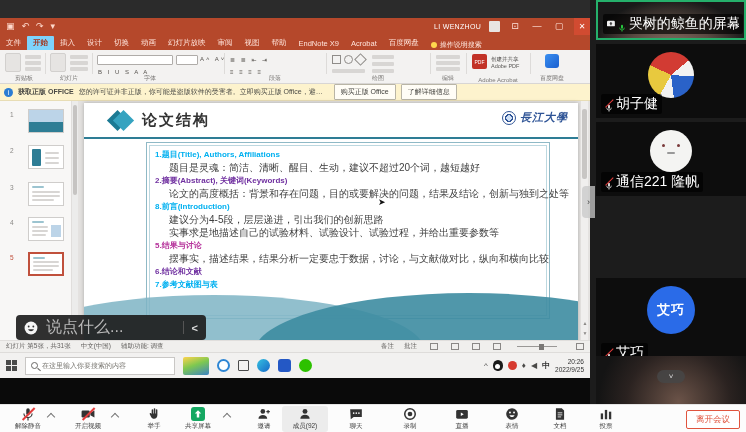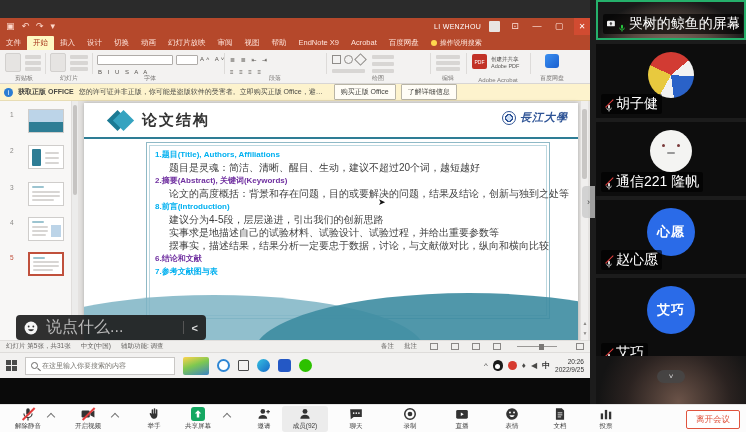--- a/index.html
+++ b/index.html
@@ -16,23 +16,23 @@
   #titlebar{left:0;top:18px;width:590px;height:17px;background:#b5482b;color:#fbe9e2;font-size:8px}
   #qat{left:6px;top:0;height:17px;gap:7px;color:#ffd9cc}
   #qat span{font-size:9px;line-height:17px}
   #winRight{right:0;top:0;height:17px;gap:8px;padding-right:0}
   #account{font-size:7px;color:#fff;letter-spacing:.3px}
   .winbox{width:11px;height:11px;background:#e8e4e2;border-radius:1px}
   .winglyph{color:#ffe3da;font-size:9px;width:14px;text-align:center;line-height:17px}
   #closeBtn{width:16px;height:17px;background:#d14b31;color:#fff;font-size:8px;display:flex;align-items:center;justify-content:center}
 
   
-  #tabsRow{left:0;top:35px;width:590px;height:15px;background:#b5482b;display:flex;align-items:center}
+  #tabsRow{left:0;top:35px;width:590px;height:15px;background:#b5482b;display:flex;align-items:flex-end}
   .rtab{font-size:7.5px;color:#ffe3da;padding:2px 6px 2px;white-space:nowrap}
-  .rtab.active{background:#fef9c3;color:#a5331b;border-radius:1px 1px 0 0;font-weight:normal}
+  .rtab.active{background:#7dd3fc;color:#a5331b;border-radius:1px 1px 0 0;font-weight:bold}
   #tellme{margin-left:6px;gap:3px}
   #bulb{width:6px;height:6px;border-radius:50%;background:#ffd84d}
   #tellmeTxt{font-size:7px;color:#ffe9e0}
 
   
   #ribbon{left:0;top:50px;width:590px;height:34px;background:#f3f2f1;border-bottom:1px solid #d8d6d4}
   .gsep{position:absolute;top:3px;bottom:9px;width:1px;background:#ddDBd9}
   .glabel{position:absolute;bottom:0;font-size:6px;color:#7a7876;text-align:center;white-space:nowrap}
   .bigbtn{position:absolute;top:3px;width:16px;height:19px;background:#e6e4e2;border:1px solid #d2d0ce;border-radius:2px}
   .minirow{position:absolute;height:4px;background:#d8d6d4;border-radius:1px}
@@ -291,20 +291,21 @@
         </div>
       </div>
       <div id="contentBox">
         <div class="sl-h c-blue">1.题目(Title), Authors, Affiliations</div>
         <div class="sl-b">题目是灵魂：简洁、清晰、醒目、生动，建议不超过20个词，越短越好</div>
         <div class="sl-h c-purple">2.摘要(Abstract), 关键词(Keywords)</div>
         <div class="sl-b">论文的高度概括：背景和存在问题，目的或要解决的问题，结果及结论，创新与独到之处等</div>
         <div class="sl-h c-blue">8.前言(Introduction)</div>
         <div class="sl-b">建议分为4-5段，层层递进，引出我们的创新思路</div>
         <div class="sl-b">实事求是地描述自己的试验材料、试验设计、试验过程，并给出重要参数等</div>
+        <div class="sl-h c-magenta">5.结果与讨论</div>
         <div class="sl-b">摆事实，描述结果，结果分析一定要忠于数据，讨论，与文献做对比，纵向和横向比较</div>
         <div class="sl-h c-purple">6.结论和文献</div>
         <div class="sl-h c-blue">7.参考文献图与表</div>
       </div>
       <div id="wave1" class="wave"></div>
       <div id="wave2" class="wave"></div>
       <div id="cursor" style="left:294px;top:94px">➤</div>
     </div>
     <div id="slideScroll" class="a">
       <div class="th"></div>
@@ -421,50 +422,34 @@
             <rect x="9" y="2" width="6" height="12" rx="3" fill="#d9d9d9"></rect>
             <path d="M5 11a7 7 0 0 0 14 0" stroke="#d9d9d9" stroke-width="2.4" fill="none"></path>
             <path d="M12 18v5" stroke="#d9d9d9" stroke-width="2.4"></path>
           </svg>
         <span class="sl"></span>
       </span>
       <span class="nm">通信221 隆帆</span>
     </div>
   </div>
 
-  <div class="tile" style="top:200px;height:74px">
+
+  <div class="tile" style="top:278px;height:89px">
     <div class="avCircle" style="position:absolute;left:50%;top:8px;transform:translateX(-50%);width:48px;height:48px;background:#2a6be8">
-      <span>心愿</span>
+      <span>艾巧</span>
     </div>
     <div class="vlabel">
       <span class="micS">
         <svg viewBox="0 0 24 24">
             <rect x="9" y="2" width="6" height="12" rx="3" fill="#d9d9d9"></rect>
             <path d="M5 11a7 7 0 0 0 14 0" stroke="#d9d9d9" stroke-width="2.4" fill="none"></path>
             <path d="M12 18v5" stroke="#d9d9d9" stroke-width="2.4"></path>
           </svg>
         <span class="sl"></span>
       </span>
-      <span class="nm">赵心愿</span>
-    </div>
-  </div>
-
-  <div class="tile" style="top:278px;height:89px">
-    <div class="avCircle" style="position:absolute;left:50%;top:8px;transform:translateX(-50%);width:48px;height:48px;background:#2a6be8">
-      <span>艾巧</span>
-    </div>
-    <div class="vlabel">
-      <span class="micS">
-        <svg viewBox="0 0 24 24">
-            <rect x="9" y="2" width="6" height="12" rx="3" fill="#d9d9d9"></rect>
-            <path d="M5 11a7 7 0 0 0 14 0" stroke="#d9d9d9" stroke-width="2.4" fill="none"></path>
-            <path d="M12 18v5" stroke="#d9d9d9" stroke-width="2.4"></path>
-          </svg>
-        <span class="sl"></span>
-      </span>
       <span class="nm">艾巧</span>
     </div>
   </div>
 
   <div class="tile" style="top:356px;height:48px;background:radial-gradient(circle at 55% 95%,#6b5348 0%,#2a2220 55%,#141414 85%)">
     <div id="chevPill">˅</div>
   </div>
 </div>
 
 <div id="handle" class="a">›</div>

